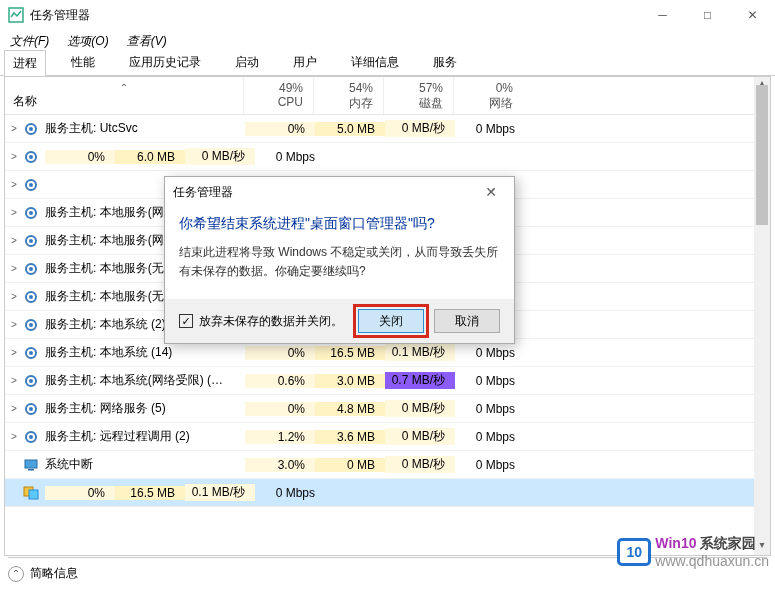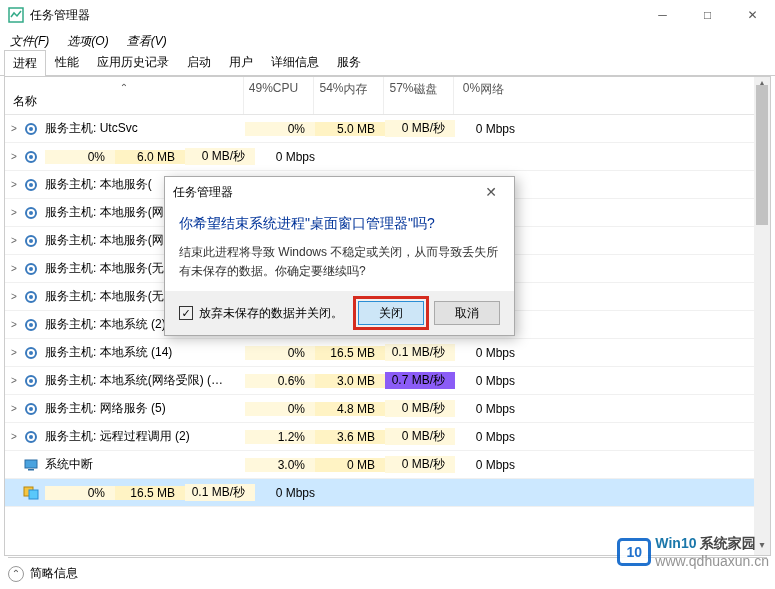--- a/index.html
+++ b/index.html
@@ -4,28 +4,28 @@
 <style>
 *{margin:0;padding:0;box-sizing:border-box;font-family:"Microsoft YaHei","Segoe UI",sans-serif;font-size:12px;}
 body{background:#fff;width:775px;height:589px;overflow:hidden;position:relative;}
 .titlebar{height:30px;display:flex;align-items:center;padding:0 0 0 8px;background:#fff;}
 .titlebar .appicon{width:16px;height:16px;margin-right:6px;}
 .titlebar .title{flex:1;font-size:12px;color:#000;}
 .winctl{display:flex;}
 .winctl div{width:45px;height:30px;display:flex;align-items:center;justify-content:center;color:#555;}
 .menubar{height:22px;display:flex;align-items:center;padding-left:6px;gap:10px;color:#000;}
 .menubar span{padding:2px 4px;font-style:italic;}
-.tabs{height:24px;display:flex;align-items:flex-end;border-bottom:1px solid #ccc;padding-left:4px;}
+.tabs{height:24px;display:flex;align-items:flex-end;border-bottom:1px solid #ccc;padding-left:4px;gap:16px;}
 .tab{padding:4px 8px;border:1px solid transparent;border-bottom:none;background:#fff;color:#000;}
 .tab.active{border-color:#ccc;background:#fff;position:relative;top:1px;}
 .content{position:relative;height:480px;border:1px solid #ccc;margin:0 4px;}
 .header-row{display:flex;height:38px;border-bottom:1px solid #e5e5e5;}
 .header-row .left{flex:0 0 238px;display:flex;flex-direction:column;justify-content:flex-end;padding:0 8px 4px;}
 .header-row .left .sortarrow{text-align:center;color:#555;font-size:10px;}
-.header-row .col{flex:0 0 70px;text-align:right;padding:4px 10px 4px 0;display:flex;flex-direction:row;justify-content:center;border-left:1px solid #eee;}
+.header-row .col{flex:0 0 70px;text-align:right;padding:4px 10px 4px 0;display:flex;flex-direction:column;justify-content:flex-start;border-left:1px solid #eee;}
 .header-row .col .pct{color:#555;}
 .header-row .col .lbl{color:#555;}
 .rows{overflow:hidden;}
 .row{display:flex;height:28px;align-items:center;border-bottom:1px solid #f0f0f0;}
 .row .exp{width:18px;text-align:center;color:#666;font-size:10px;}
 .row .icon{width:16px;height:16px;margin-right:6px;}
 .row .name{flex:0 0 200px;white-space:nowrap;overflow:hidden;}
 .row .cell{flex:0 0 70px;text-align:right;padding-right:10px;white-space:nowrap;}
 .row.sel{background:#cce8ff;}
 .tint-cpu{background:#fff8dc;}
@@ -33,29 +33,29 @@
 .tint-disk{background:#fff8dc;}
 .tint-disk-hot{background:#8b5cf6;}
 .svc-icon{display:inline-block;width:16px;height:16px;vertical-align:middle;}
 .footer{position:absolute;bottom:4px;left:8px;right:8px;height:28px;border-top:1px solid #ccc;display:flex;align-items:center;gap:6px;padding-top:4px;}
 .footer .circ{width:16px;height:16px;border:1px solid #999;border-radius:50%;display:flex;align-items:center;justify-content:center;font-size:10px;color:#555;}
 .dialog{position:absolute;left:164px;top:176px;width:351px;background:#fff;border:1px solid #aaa;box-shadow:3px 3px 12px rgba(0,0,0,.25);}
 .dialog .dtitle{height:30px;display:flex;align-items:center;padding:0 8px;}
 .dialog .dtitle span{flex:1;}
 .dialog .dclose{width:30px;text-align:center;color:#555;cursor:pointer;font-size:14px;}
 .dialog .dhead{color:#003399;font-size:14px;padding:8px 14px 6px;}
-.dialog .dbody{color:#333;font-size:12px;padding:4px 14px 10px;line-height:1.6;}
+.dialog .dbody{color:#333;font-size:12px;padding:4px 14px 18px;line-height:1.6;}
 .dialog .dfoot{background:#f0f0f0;padding:10px 14px;display:flex;align-items:center;gap:10px;}
 .dialog .chkwrap{display:flex;align-items:center;gap:6px;flex:1;}
 .dialog .chkwrap .cb{width:14px;height:14px;border:1px solid #333;display:flex;align-items:center;justify-content:center;font-size:11px;}
 .dialog button{min-width:66px;height:24px;border:1px solid #aaa;background:#e1e1e1;cursor:pointer;font-size:12px;}
 .dialog button.primary{background:#cde6f7;border:1px solid #2a8dd4;outline:3px solid #d52b1e;outline-offset:2px;}
 .watermark{position:absolute;right:6px;bottom:20px;display:flex;align-items:center;gap:4px;opacity:.9;}
 .watermark .logo{width:34px;height:28px;border:3px solid #0a63c9;border-radius:5px;display:flex;align-items:center;justify-content:center;color:#0a63c9;font-weight:bold;font-size:14px;background:#fff;}
-.watermark .txt1{color:#0369a1;font-size:14px;font-weight:bold;}
+.watermark .txt1{color:#a21caf;font-size:14px;font-weight:bold;}
 .watermark .txt2{color:#888;font-size:14px;}
 .sbar{position:absolute;right:0;top:0;bottom:0;width:16px;background:#f0f0f0;}
 .sbar .thumb{position:absolute;left:2px;right:2px;top:8px;height:140px;background:#c2c2c2;}
 .sbar .arrow{position:absolute;left:0;right:0;height:16px;text-align:center;color:#666;font-size:10px;}
 </style>
 </head>
 <body>
 
 <div class="titlebar">
   <svg class="appicon" viewBox="0 0 16 16">
@@ -132,21 +132,20 @@
         <span class="cell tint-mem">6.0 MB</span>
         <span class="cell tint-disk">0 MB/秒</span>
         <span class="cell">0 Mbps</span>
       </div>
       <div class="row">
         <span class="exp">&gt;</span>
         <span class="icon"><svg class="svc-icon" viewBox="0 0 16 16">
             <circle cx="8" cy="8" r="5" fill="none" stroke="#3a7abd" stroke-width="2"></circle>
             <circle cx="8" cy="8" r="2" fill="#3a7abd"></circle>
           </svg></span>
-        <span class="name">服务主机: 本地服务(</span>
         <span class="cell tint-cpu"></span>
         <span class="cell tint-mem"></span>
         <span class="cell tint-disk"></span>
         <span class="cell"></span>
       </div>
       <div class="row">
         <span class="exp">&gt;</span>
         <span class="icon"><svg class="svc-icon" viewBox="0 0 16 16">
             <circle cx="8" cy="8" r="5" fill="none" stroke="#3a7abd" stroke-width="2"></circle>
             <circle cx="8" cy="8" r="2" fill="#3a7abd"></circle>

